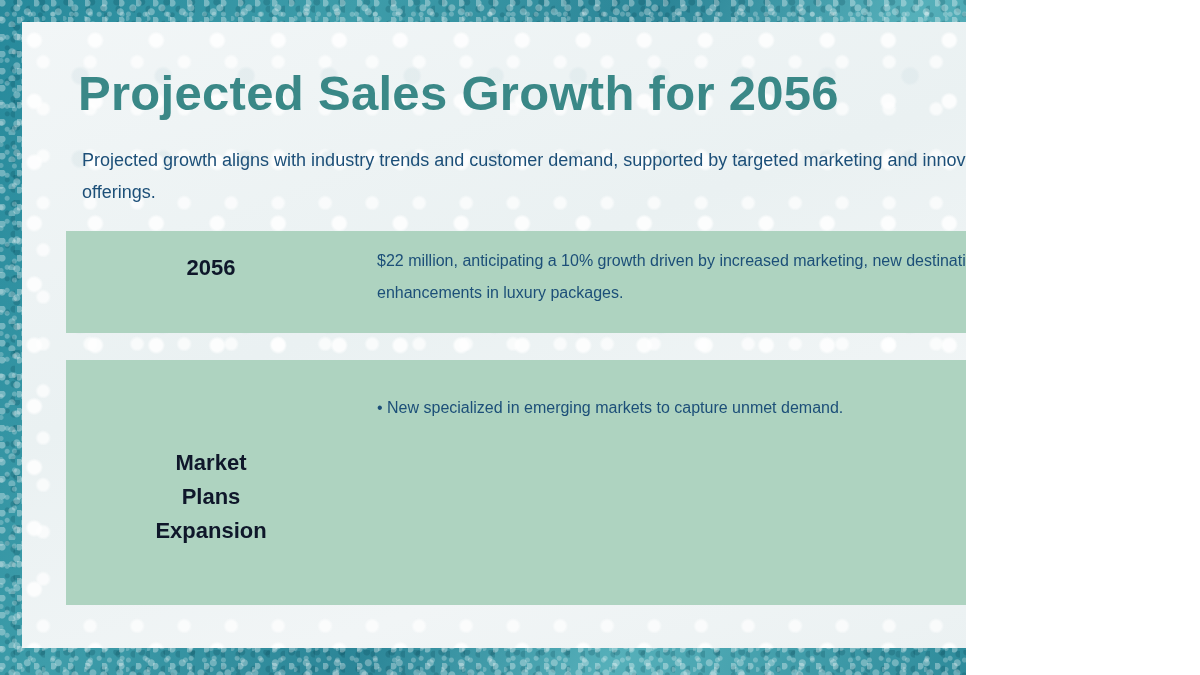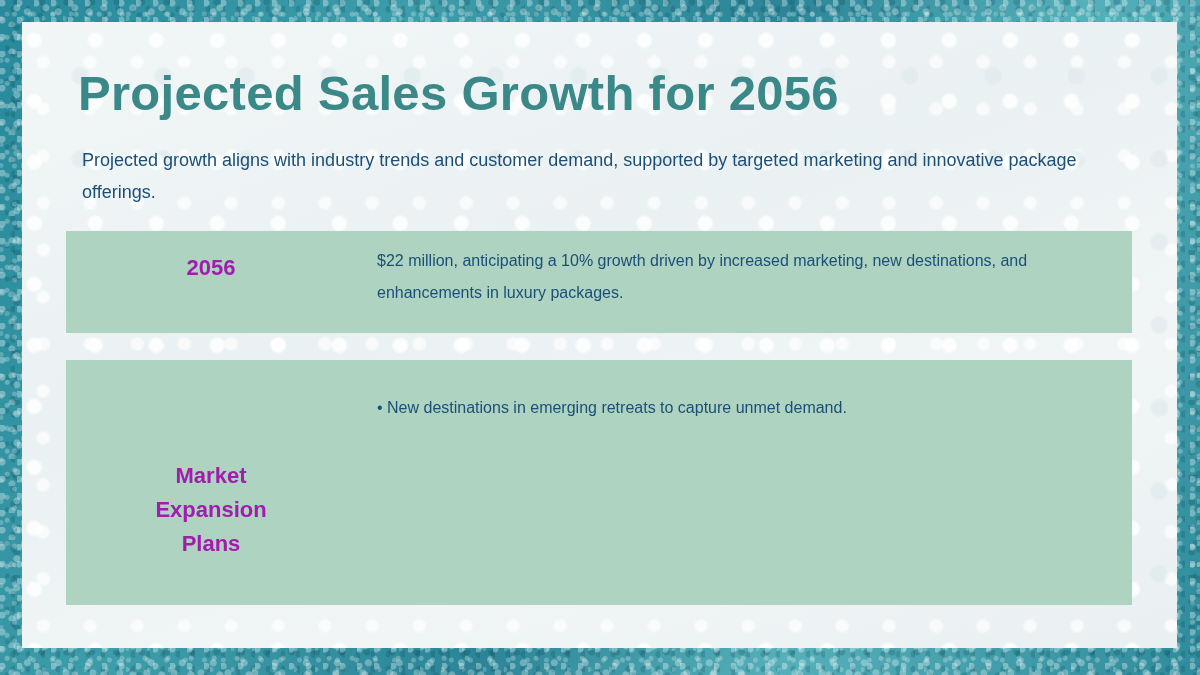--- a/index.html
+++ b/index.html
@@ -3,21 +3,21 @@
 <meta charset="utf-8">
 <style>
   html, body {
     margin: 0;
     padding: 0;
     background: #ffffff;
   }
 
   #slide {
     position: relative;
-    width: 1200px;
+    width: 966px;
     height: 675px;
     overflow: hidden;
     font-family: "Liberation Sans", sans-serif;
     
     background-color: #2d8a9a;
     background-image:
       radial-gradient(circle at 12% 18%, rgba(255,255,255,0.33) 0 3px, rgba(255,255,255,0) 4px),
       radial-gradient(circle at 31% 62%, rgba(255,255,255,0.26) 0 2px, rgba(255,255,255,0) 3px),
       radial-gradient(circle at 58% 27%, rgba(255,255,255,0.30) 0 3px, rgba(255,255,255,0) 4px),
       radial-gradient(circle at 76% 74%, rgba(255,255,255,0.24) 0 2px, rgba(255,255,255,0) 3px),
@@ -85,25 +85,25 @@
   #row-2 { top: 338px; height: 245px; }
 
   .row-label {
     position: absolute;
     left: 0;
     width: 290px;
     text-align: center;
     font-size: 22px;
     font-weight: bold;
     line-height: 34px;
-    color: #a21caf;
+    color: #0f172a;
   }
 
   #row-1 .row-label { top: 20px; }
-  #row-2 .row-label { top: 86px; margin-top: 13px; }
+  #row-2 .row-label { top: 86px; }
 
   .row-body {
     position: absolute;
     left: 311px;
     width: 740px;
     font-size: 16px;
     line-height: 32px;
     color: #1c4f78;
   }
 
@@ -126,22 +126,22 @@
     <div class="row" id="row-1">
       <div class="row-label">
         <div>2056</div>
       </div>
       <div class="row-body">$22 million, anticipating a 10% growth driven by increased marketing, new destinations, and enhancements in luxury packages.</div>
     </div>
 
     <div class="row" id="row-2">
       <div class="row-label">
         <div>Market</div>
+        <div>Plans</div>
         <div>Expansion</div>
-        <div>Plans</div>
       </div>
       <div class="row-body">
-        <div class="bullet-line">• New destinations in emerging retreats to capture unmet demand.</div>
+        <div class="bullet-line">• New specialized in emerging markets to capture unmet demand.</div>
       </div>
     </div>
 
   </div>
 </div>
 
 </body></html>

